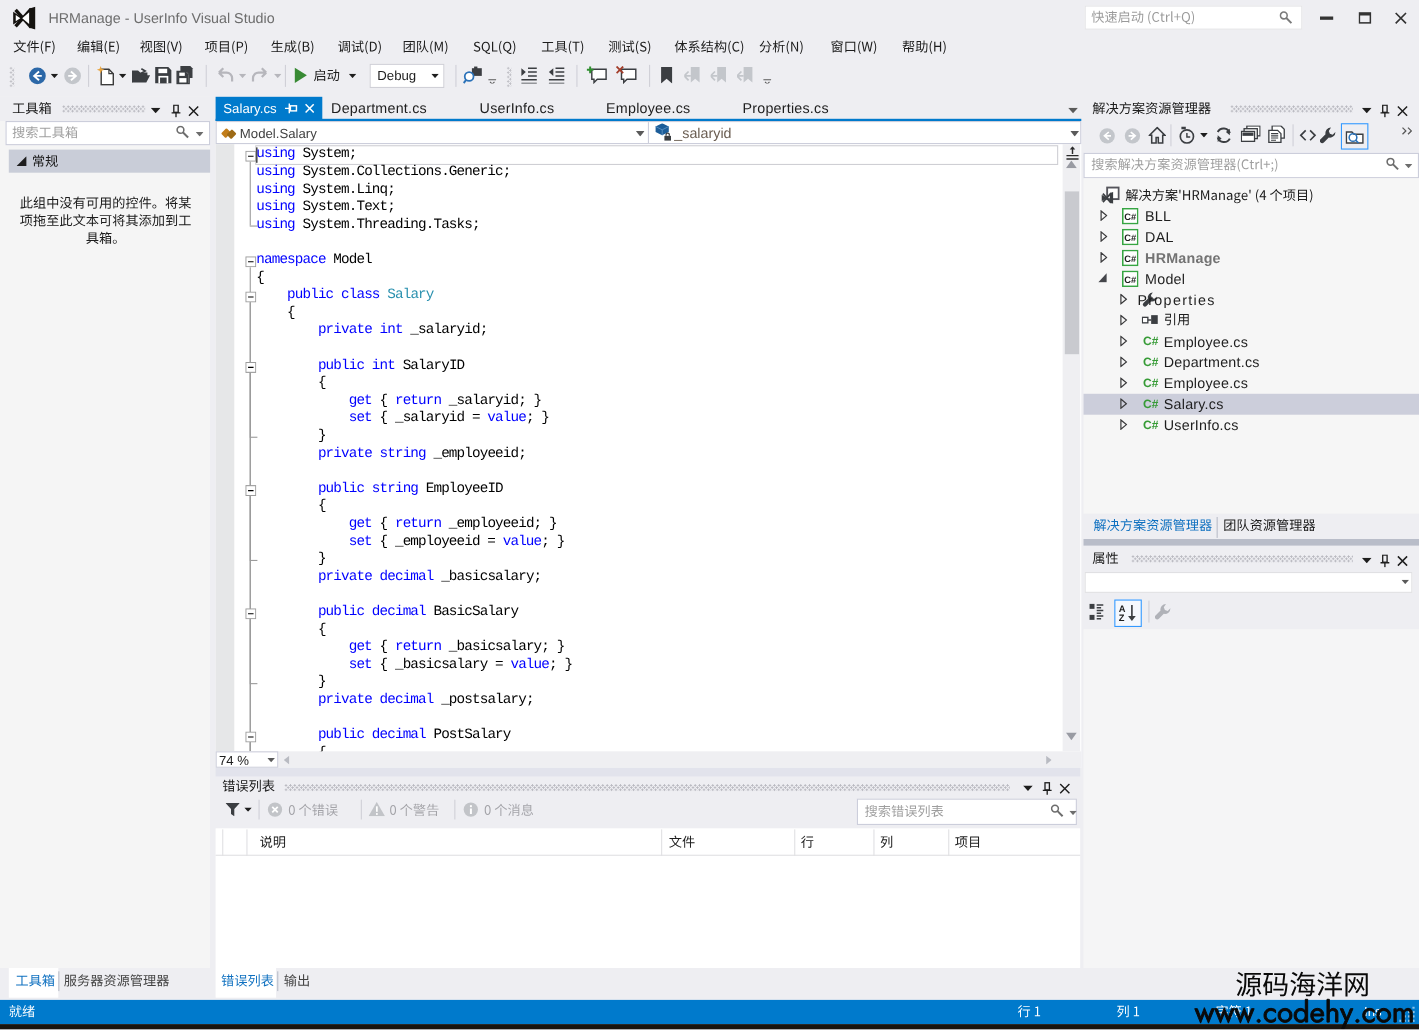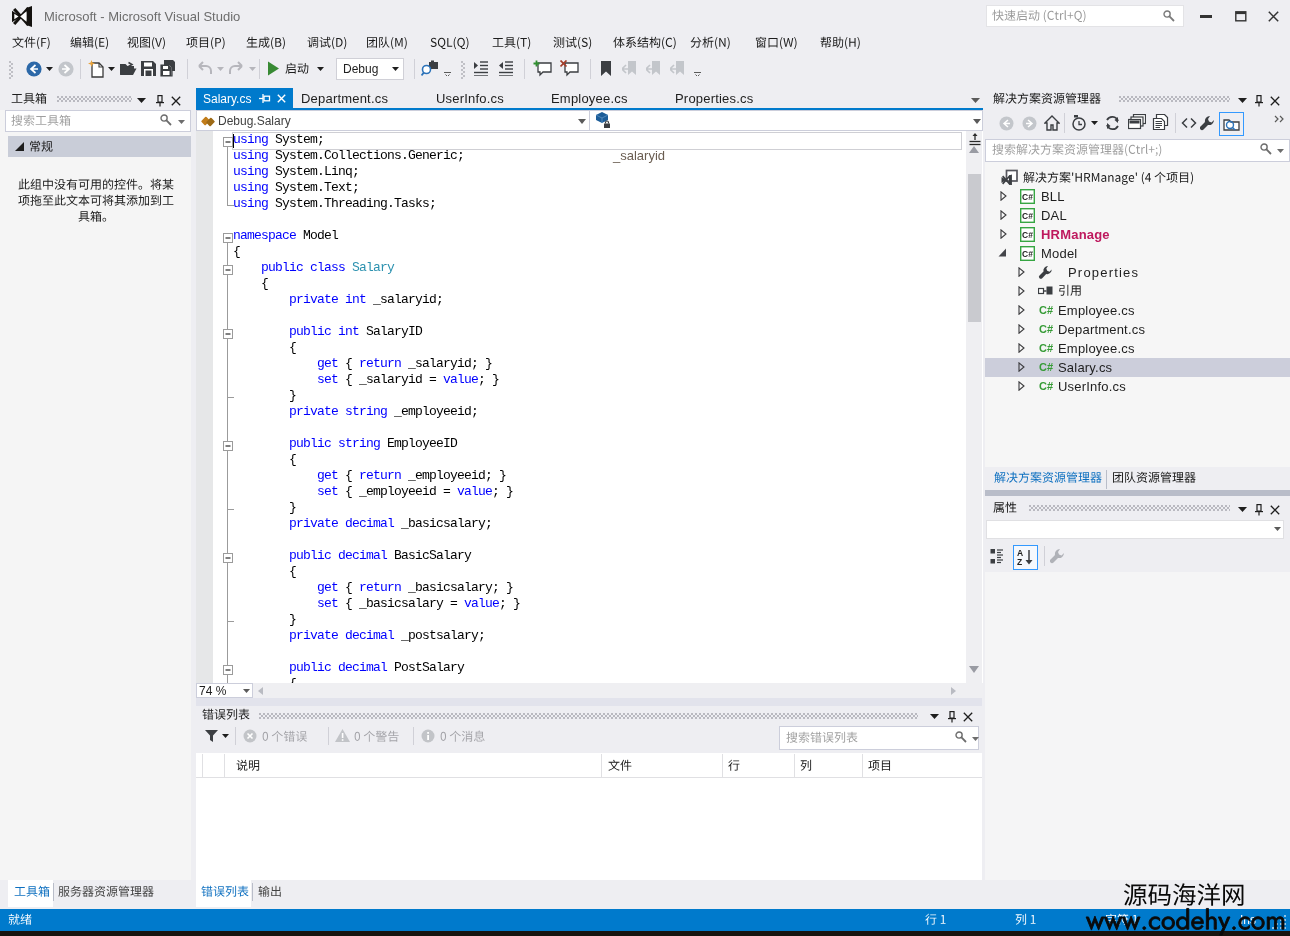--- a/index.html
+++ b/index.html
@@ -5,21 +5,21 @@
 <svg style="position:absolute;left:11px;top:6px;" width="22" height="21" viewBox="0 0 22 21">
       <g fill="#14120f">
         <path d="M2.0,16.9 L16.3,1.0 L18.6,3.1 L4.3,19.0 Z"></path>
         <path d="M2.0,4.1 L16.3,20.0 L18.6,17.9 L4.3,2.0 Z"></path>
         <polygon points="15.3,1.9 21,0.1 21,20.9 15.3,19.1"></polygon>
         <polygon points="1,4.7 9.9,10.5 1,16.3"></polygon>
       </g>
       <polygon points="9.2,10.5 15.5,5.2 15.5,15.8" fill="#fff"></polygon>
       <polygon points="3.3,7.7 7.5,10.5 3.3,13.3" fill="#fff"></polygon>
     </svg>
-<div style="position:absolute;left:44px;top:9px;font:normal 13px 'Liberation Sans',sans-serif;color:#6d6d6d;letter-spacing:0;white-space:pre;">Microsoft - Microsoft Visual Studio</div>
+<div style="position:absolute;left:44px;top:9px;font:normal 13px 'Liberation Sans',sans-serif;color:#6d6d6d;letter-spacing:0;white-space:pre;">HRManage - UserInfo Visual Studio</div>
 <div style="position:absolute;left:986px;top:5px;width:198px;height:22px;background:#ffffff;border:1px solid #e3e3e6;box-sizing:border-box"></div>
 <svg style="position:absolute;left:992px;top:4.7px;overflow:visible" width="96" height="19">
       <path transform="translate(0,14.8) scale(0.012000,-0.012000)" d="M170 840V-79H245V840ZM80 647C73 566 55 456 28 390L87 369C114 442 132 558 137 639ZM247 656C277 596 309 517 321 469L377 497C365 544 331 621 300 679ZM805 381H650C654 424 655 466 655 507V610H805ZM580 840V681H384V610H580V507C580 467 579 424 575 381H330V308H565C539 185 473 62 297 -26C314 -40 340 -68 350 -84C518 9 594 133 628 260C686 103 779 -21 920 -83C931 -61 956 -29 974 -13C834 38 738 160 684 308H965V381H879V681H655V840Z M1068 760C1124 708 1192 634 1223 587L1283 632C1250 679 1181 750 1125 799ZM1266 483H1048V413H1194V100C1148 84 1095 42 1042 -9L1089 -72C1142 -10 1194 43 1231 43C1254 43 1285 14 1327 -11C1397 -50 1482 -61 1600 -61C1695 -61 1869 -55 1941 -50C1942 -29 1954 5 1962 24C1865 14 1717 7 1602 7C1494 7 1408 13 1344 50C1309 69 1286 87 1266 97ZM1428 528H1587V400H1428ZM1660 528H1827V400H1660ZM1587 839V736H1318V671H1587V588H1358V340H1554C1496 255 1398 174 1306 135C1322 121 1344 96 1355 78C1437 121 1525 198 1587 283V49H1660V281C1744 220 1833 147 1880 95L1928 145C1875 201 1773 279 1684 340H1899V588H1660V671H1945V736H1660V839Z M2276 311V-75H2349V-11H2810V-73H2887V311ZM2349 57V241H2810V57ZM2436 821C2457 783 2482 733 2495 697H2154V456C2154 310 2143 111 2036 -31C2053 -40 2085 -67 2097 -82C2203 58 2227 264 2230 418H2869V697H2541L2575 708C2562 744 2534 800 2507 841ZM2230 627H2793V488H2230Z M3089 758V691H3476V758ZM3653 823C3653 752 3653 680 3650 609H3507V537H3647C3635 309 3595 100 3458 -25C3478 -36 3504 -61 3517 -79C3664 61 3707 289 3721 537H3870C3859 182 3846 49 3819 19C3809 7 3798 4 3780 4C3759 4 3706 4 3650 10C3663 -12 3671 -43 3673 -64C3726 -68 3781 -68 3812 -65C3844 -62 3864 -53 3884 -27C3919 17 3931 159 3945 571C3945 582 3945 609 3945 609H3724C3726 680 3727 752 3727 823ZM3089 44 3090 45V43C3113 57 3149 68 3427 131L3446 64L3512 86C3493 156 3448 275 3410 365L3348 348C3368 301 3388 246 3406 194L3168 144C3207 234 3245 346 3270 451H3494V520H3054V451H3193C3167 334 3125 216 3111 183C3094 145 3081 118 3065 113C3074 95 3085 59 3089 44Z M4463 -196 4519 -171C4433 -29 4392 141 4392 311C4392 480 4433 649 4519 792L4463 818C4371 668 4316 507 4316 311C4316 114 4371 -47 4463 -196Z M4939 -13C5034 -13 5106 25 5164 92L5113 151C5066 99 5013 68 4943 68C4803 68 4715 184 4715 369C4715 552 4808 665 4946 665C5009 665 5057 637 5096 596L5146 656C5104 703 5034 746 4945 746C4759 746 4620 603 4620 366C4620 128 4756 -13 4939 -13Z M5462 -13C5496 -13 5532 -3 5563 7L5545 76C5527 68 5503 61 5483 61C5420 61 5399 99 5399 165V469H5547V543H5399V696H5323L5313 543L5227 538V469H5308V168C5308 59 5347 -13 5462 -13Z M5669 0H5761V349C5797 441 5852 475 5897 475C5920 475 5932 472 5950 466L5967 545C5950 554 5933 557 5909 557C5849 557 5793 513 5755 444H5753L5744 543H5669Z M6153 -13C6178 -13 6193 -9 6206 -5L6193 65C6183 63 6179 63 6174 63C6160 63 6149 74 6149 102V796H6057V108C6057 31 6085 -13 6153 -13Z M6490 116H6563V335H6767V403H6563V622H6490V403H6287V335H6490Z M7175 64C7043 64 6957 182 6957 369C6957 552 7043 665 7175 665C7307 665 7393 552 7393 369C7393 182 7307 64 7175 64ZM7399 -184C7443 -184 7482 -177 7504 -167L7486 -96C7467 -102 7442 -107 7409 -107C7330 -107 7262 -74 7229 -9C7384 18 7488 158 7488 369C7488 604 7359 746 7175 746C6991 746 6862 604 6862 369C6862 154 6970 12 7130 -10C7171 -110 7264 -184 7399 -184Z M7645 -196C7737 -47 7792 114 7792 311C7792 507 7737 668 7645 818L7588 792C7674 649 7717 480 7717 311C7717 141 7674 -29 7588 -171Z" fill="#9a9a9a"></path>
     </svg>
 <svg style="position:absolute;left:1163px;top:10px;" width="13" height="13" viewBox="0 0 13 13">
       <circle cx="4.076923076923077" cy="4.076923076923077" r="3.0769230769230766" stroke="#7a7a7a" stroke-width="1.4" fill="none"></circle>
       <line x1="5.953846153846153" y1="5.953846153846153" x2="11" y2="11" stroke="#7a7a7a" stroke-width="1.7999999999999998"></line>
     </svg>
 <div style="position:absolute;left:1200px;top:15px;width:12px;height:3px;background:#333333;"></div>
 <svg style="position:absolute;left:1235px;top:11px;" width="12" height="11" viewBox="0 0 12 11">
@@ -269,34 +269,34 @@
 <div style="position:absolute;left:675px;top:91px;font:normal 13px 'Liberation Sans',sans-serif;color:#1e1e1e;letter-spacing:0.2px;white-space:pre;">Properties.cs</div>
 <svg style="position:absolute;left:971px;top:98px;" width="9" height="6" viewBox="0 0 9 6">
       <polygon points="0,0 9,0 4.5,5" fill="#5a5a5a"></polygon>
     </svg>
 <svg style="position:absolute;left:201px;top:114px;" width="14" height="13" viewBox="0 0 14 13">
       <g>
         <rect x="1" y="4" width="7" height="6" rx="1" transform="rotate(-45 4.5 7)" fill="#c27d1a"></rect>
         <rect x="6" y="5" width="7" height="6" rx="1" transform="rotate(-45 9.5 8)" fill="#9d6a16"></rect>
       </g>
     </svg>
-<div style="position:absolute;left:218px;top:114px;font:normal 12px 'Liberation Sans',sans-serif;color:#414141;letter-spacing:0;white-space:pre;">Debug.Salary</div>
+<div style="position:absolute;left:218px;top:114px;font:normal 12px 'Liberation Sans',sans-serif;color:#414141;letter-spacing:0;white-space:pre;">Model.Salary</div>
 <svg style="position:absolute;left:578px;top:119px;" width="8" height="5" viewBox="0 0 8 5">
       <polygon points="0,0 8,0 4,5" fill="#5a5a5a"></polygon>
     </svg>
 <div style="position:absolute;left:589px;top:111px;width:1px;height:19px;background:#cccedb"></div>
 <svg style="position:absolute;left:595px;top:112px;" width="14" height="12" viewBox="0 0 14 12">
       <path d="M7,0 l6,3 v5 l-6,3 -6,-3 v-5 z" fill="#1c5d99"></path>
       <path d="M1,3 l6,3 6,-3 M7,6 v5" stroke="#5e93c3" stroke-width="0.8" fill="none"></path>
     </svg>
 <svg style="position:absolute;left:603px;top:120px;" width="8" height="8" viewBox="0 0 8 8">
       <rect x="1" y="3.5" width="6" height="4.5" fill="#3b3e42"></rect>
       <path d="M2.5,3.5 v-1 a1.5,1.5 0 0 1 3,0 v1" stroke="#3b3e42" stroke-width="1.2" fill="none"></path>
     </svg>
-<div style="position:absolute;left:613px;top:113px;font:normal 13px 'Liberation Sans',sans-serif;color:#6a5d51;letter-spacing:0;white-space:pre;margin-top:35px;">_salaryid</div>
+<div style="position:absolute;left:613px;top:113px;font:normal 13px 'Liberation Sans',sans-serif;color:#6a5d51;letter-spacing:0;white-space:pre;">_salaryid</div>
 <svg style="position:absolute;left:973px;top:119px;" width="8" height="5" viewBox="0 0 8 5">
       <polygon points="0,0 8,0 4,5" fill="#5a5a5a"></polygon>
     </svg>
 <div style="position:absolute;left:196px;top:131px;width:17px;height:552px;background:#e6e7e8;"></div>
 <div style="position:absolute;left:966px;top:131px;width:16px;height:552px;background:#efeff2;"></div>
 <svg style="position:absolute;left:969px;top:146px;" width="10" height="7" viewBox="0 0 10 7">
       <polygon points="5,0 10,7 0,7" fill="#999ba3"></polygon>
     </svg>
 <svg style="position:absolute;left:969px;top:666px;" width="10" height="7" viewBox="0 0 10 7">
       <polygon points="0,0 10,0 5,7" fill="#999ba3"></polygon>
@@ -571,36 +571,36 @@
       <text x="7.5" y="11" font-family="Liberation Sans" font-size="8.5" font-weight="bold" fill="#1e1e1e" text-anchor="middle">C#</text>
     </svg>
 <div style="position:absolute;left:1041px;top:208px;font:normal 13px 'Liberation Sans',sans-serif;color:#1e1e1e;letter-spacing:0.2px;white-space:pre;">DAL</div>
 <svg style="position:absolute;left:1000px;top:229px;" width="7" height="10" viewBox="0 0 7 10">
       <polygon points="1,0.8 6,5 1,9.2" fill="none" stroke="#3a3a3c" stroke-width="1.1"></polygon>
     </svg>
 <svg style="position:absolute;left:1020px;top:227px;" width="15" height="15" viewBox="0 0 15 15">
       <rect x="0.7" y="0.7" width="13.6" height="13.6" fill="#fff" stroke="#36a542" stroke-width="1.4"></rect>
       <text x="7.5" y="11" font-family="Liberation Sans" font-size="8.5" font-weight="bold" fill="#1e1e1e" text-anchor="middle">C#</text>
     </svg>
-<div style="position:absolute;left:1041px;top:227px;font:bold 13px 'Liberation Sans',sans-serif;color:#be185d;letter-spacing:0.2px;white-space:pre;text-align:right;">HRManage</div>
+<div style="position:absolute;left:1041px;top:227px;font:bold 13px 'Liberation Sans',sans-serif;color:#737373;letter-spacing:0.2px;white-space:pre;text-align:right;">HRManage</div>
 <svg style="position:absolute;left:998px;top:248px;" width="9" height="9" viewBox="0 0 9 9">
       <polygon points="8,0.5 8,8.5 0.5,8.5" fill="#44454a"></polygon>
     </svg>
 <svg style="position:absolute;left:1020px;top:246px;" width="15" height="15" viewBox="0 0 15 15">
       <rect x="0.7" y="0.7" width="13.6" height="13.6" fill="#fff" stroke="#36a542" stroke-width="1.4"></rect>
       <text x="7.5" y="11" font-family="Liberation Sans" font-size="8.5" font-weight="bold" fill="#1e1e1e" text-anchor="middle">C#</text>
     </svg>
 <div style="position:absolute;left:1041px;top:246px;font:normal 13px 'Liberation Sans',sans-serif;color:#1e1e1e;letter-spacing:0.2px;white-space:pre;">Model</div>
 <svg style="position:absolute;left:1018px;top:267px;" width="7" height="10" viewBox="0 0 7 10">
       <polygon points="1,0.8 6,5 1,9.2" fill="none" stroke="#3a3a3c" stroke-width="1.1"></polygon>
     </svg>
 <svg style="position:absolute;left:1038px;top:265px;" width="15" height="15" viewBox="0 0 15 15">
       <path d="M10,1 a4.5,4.5 0 0 0 -4.5,5.5 l-4,4 a1.7,1.7 0 0 0 2.7,2.7 L8.2,9 a4.5,4.5 0 0 0 5.5,-4.5 l-2.2,2.2 -2.3,-0.9 -0.9,-2.3 z" fill="#3b3e42"></path>
     </svg>
-<div style="position:absolute;left:1068px;top:265px;font:normal 13px 'Liberation Sans',sans-serif;color:#1e1e1e;letter-spacing:1.2px;white-space:pre;">Properties</div>
+<div style="position:absolute;left:1034px;top:265px;font:normal 13px 'Liberation Sans',sans-serif;color:#1e1e1e;letter-spacing:1.2px;white-space:pre;">Properties</div>
 <svg style="position:absolute;left:1018px;top:286px;" width="7" height="10" viewBox="0 0 7 10">
       <polygon points="1,0.8 6,5 1,9.2" fill="none" stroke="#3a3a3c" stroke-width="1.1"></polygon>
     </svg>
 <svg style="position:absolute;left:1038px;top:285px;" width="15" height="12" viewBox="0 0 15 12">
       <rect x="0.5" y="3.5" width="5" height="5" fill="#fff" stroke="#3b3e42" stroke-width="1.2"></rect>
       <rect x="8.5" y="1.5" width="6" height="8" fill="#3b3e42"></rect>
       <line x1="5.5" y1="6" x2="8.5" y2="6" stroke="#3b3e42" stroke-width="1.4"></line>
     </svg>
 <svg style="position:absolute;left:1058px;top:279.7px;overflow:visible" width="26" height="19">
       <path transform="translate(0,14.8) scale(0.012000,-0.012000)" d="M782 830V-80H857V830ZM143 568C130 474 108 351 88 273H467C453 104 437 31 413 11C402 2 391 0 369 0C345 0 278 1 212 7C227 -15 237 -46 239 -70C303 -74 366 -75 398 -72C434 -70 456 -64 478 -40C511 -7 529 84 546 308C548 319 549 343 549 343H181C190 391 200 445 208 498H543V798H107V728H469V568Z M1153 770V407C1153 266 1143 89 1032 -36C1049 -45 1079 -70 1090 -85C1167 0 1201 115 1216 227H1467V-71H1543V227H1813V22C1813 4 1806 -2 1786 -3C1767 -4 1699 -5 1629 -2C1639 -22 1651 -55 1655 -74C1749 -75 1807 -74 1841 -62C1875 -50 1887 -27 1887 22V770ZM1227 698H1467V537H1227ZM1813 698V537H1543V698ZM1227 466H1467V298H1223C1226 336 1227 373 1227 407ZM1813 466V298H1543V466Z" fill="#1e1e1e"></path>

